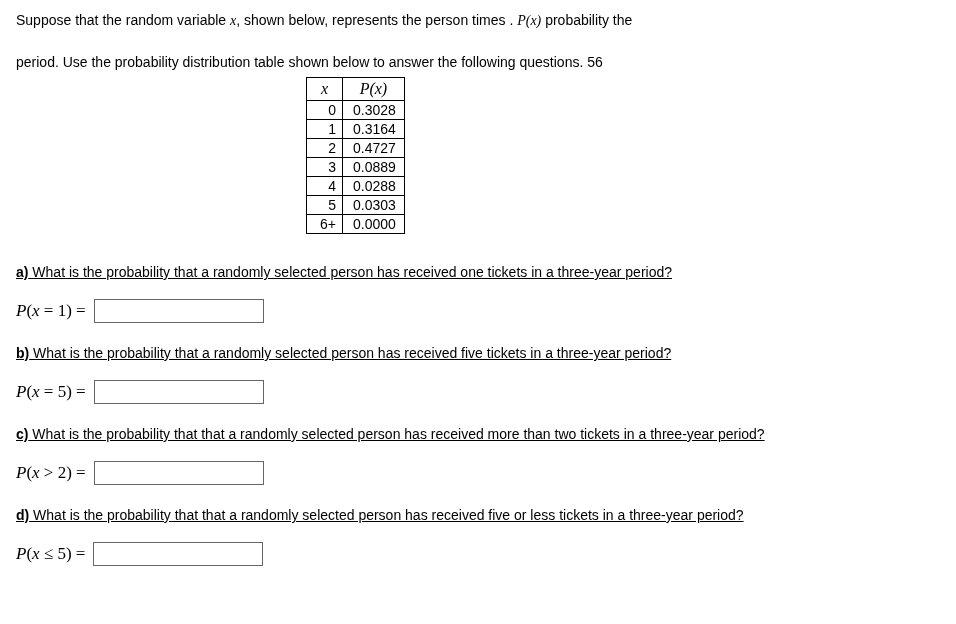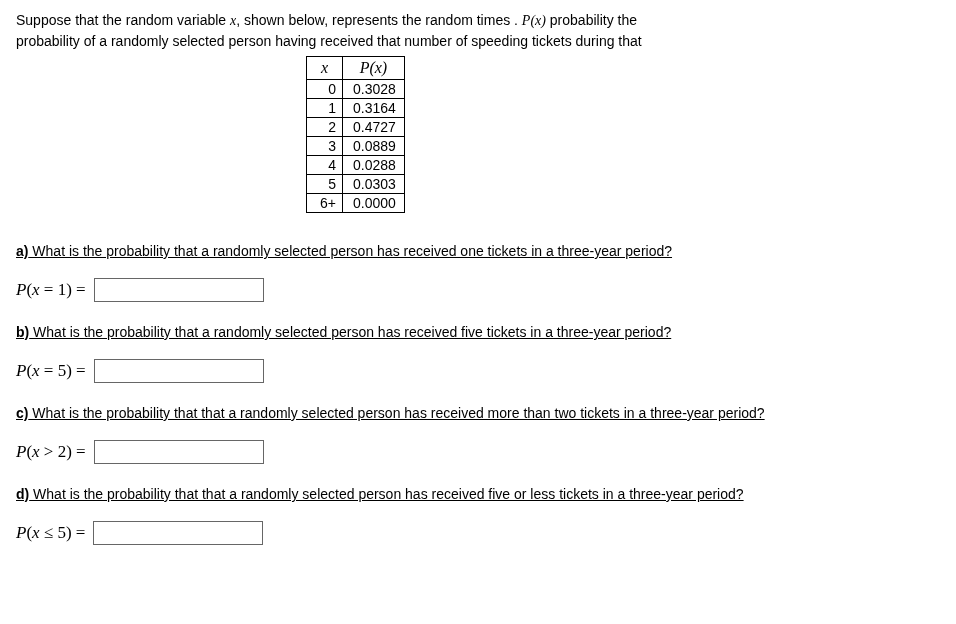--- a/index.html
+++ b/index.html
@@ -74,22 +74,23 @@
       height: 24px;
       width: 170px;
       padding: 2px 4px;
       font-size: 14px;
     }
   </style>
 </head>
 <body>
 
 <div class="intro">
-  <span>Suppose that the random variable </span><span style="font-family:'Times New Roman',serif;font-style:italic;">x</span><span>, shown below, represents the random times . </span><span style="font-family:'Times New Roman',serif;font-style:italic;">P(x)</span><span> probability the</span><br>
-  <span>probability of a randomly selected person having received that number of speeding tickets during that</span><br>
+  <span>Suppose that the random variable </span><span style="font-family:'Times New Roman',serif;font-style:italic;">x</span><span>, shown below, represents the person times . </span><span style="font-family:'Times New Roman',serif;font-style:italic;">P(x)</span><span> probability the</span><br>
+  <br>
+  <span>period. Use the probability distribution table shown below to answer the following questions. 56</span>
 </div>
 
 <table class="prob-table">
   <tbody>
       <tr>
     <th>x</th>
     <th>P(x)</th>
   </tr>
   <tr>
         <td class="x-col">0</td>

